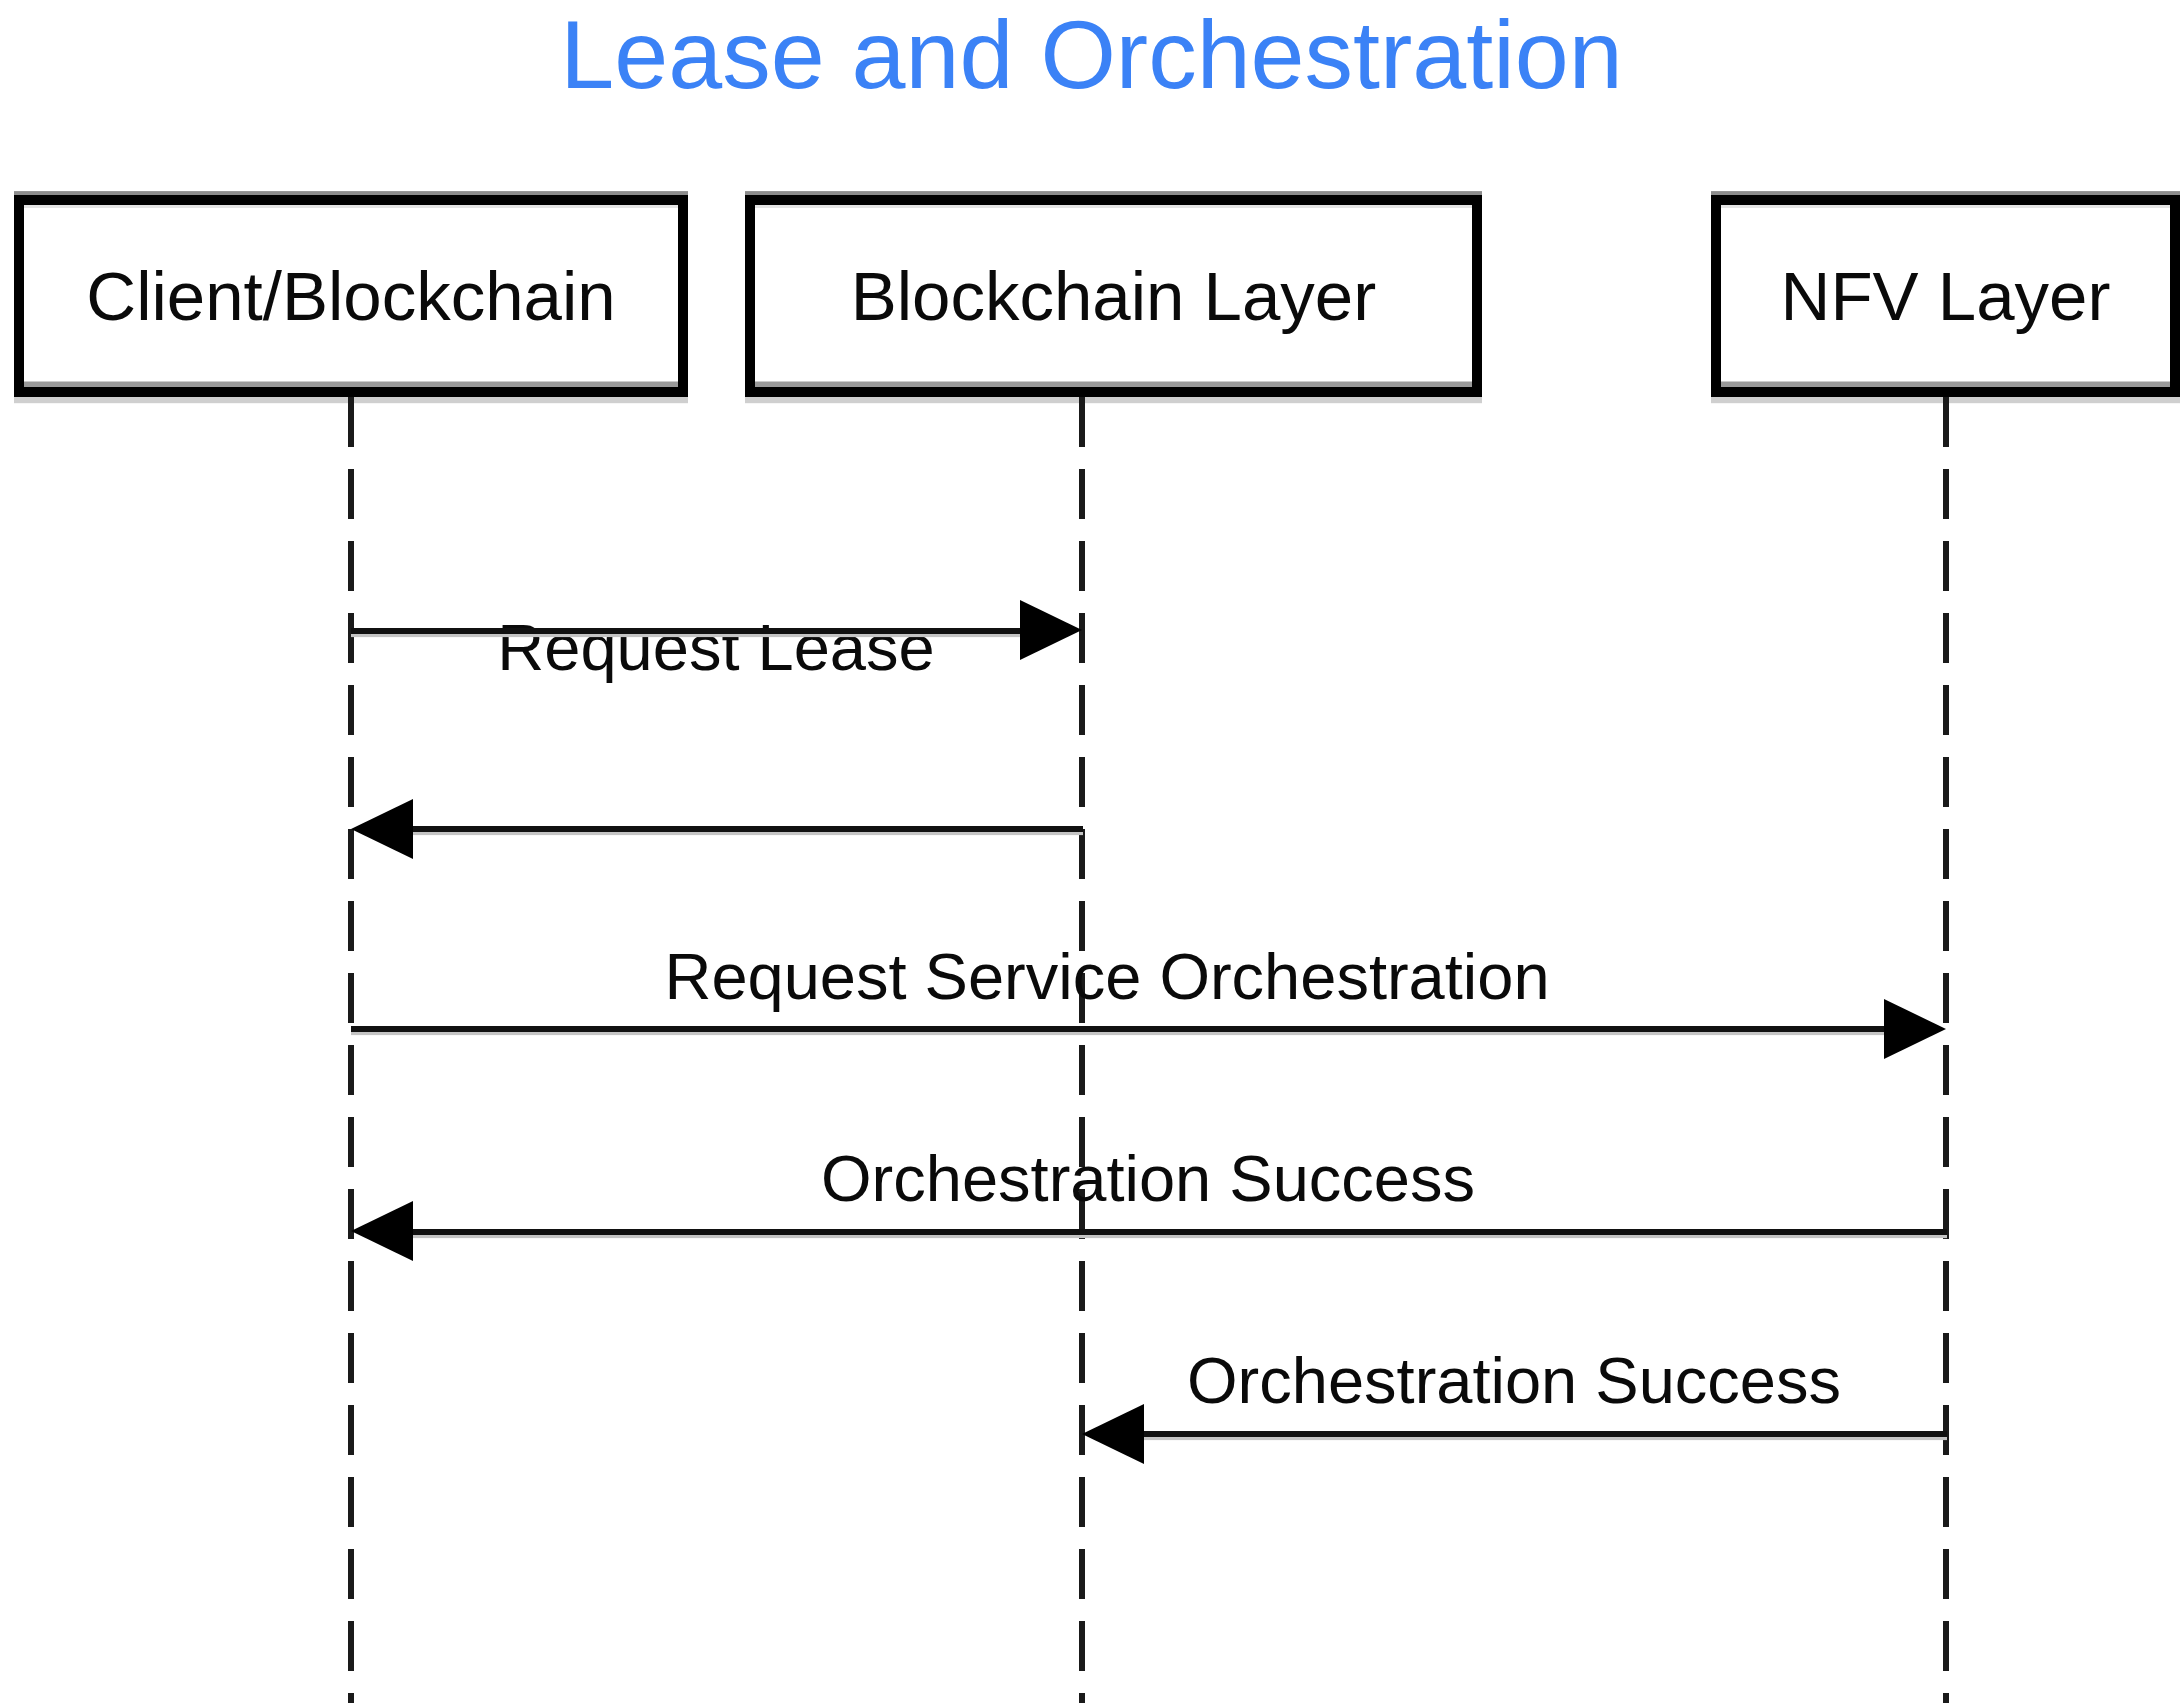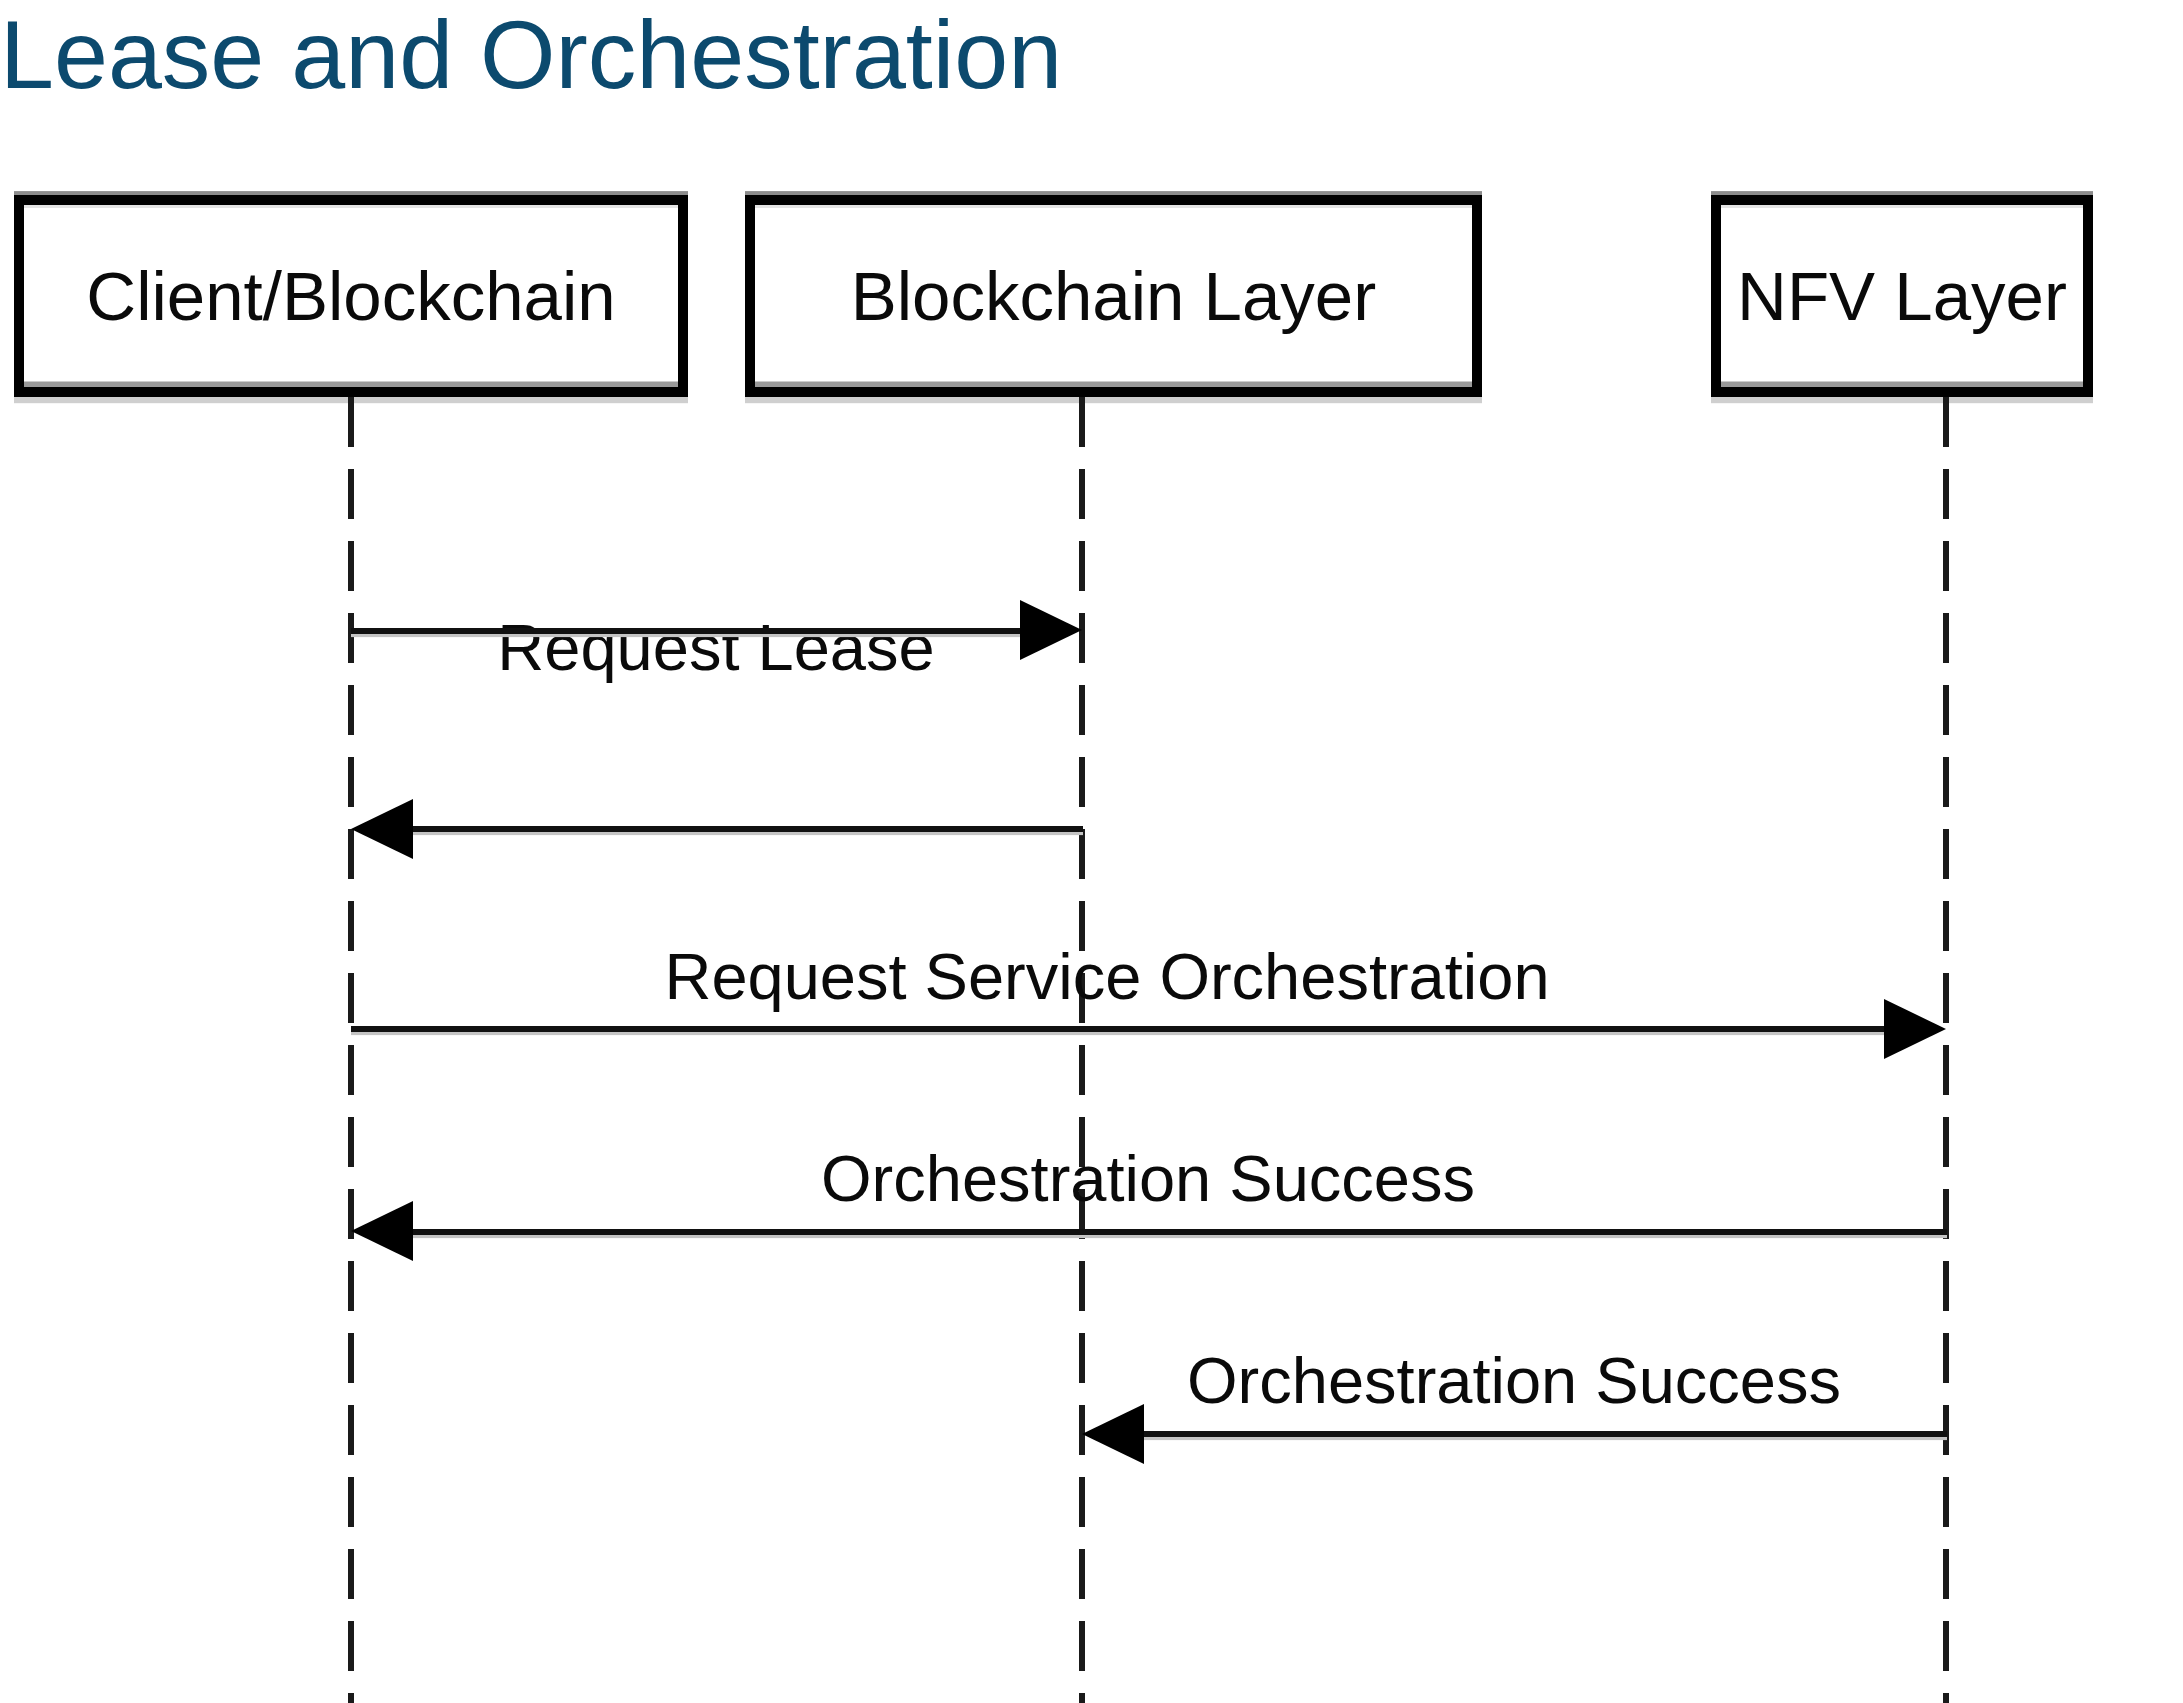--- a/index.html
+++ b/index.html
@@ -16,24 +16,24 @@
     color: #000000;
     overflow: hidden;
   }
 
   
   .title {
     position: absolute;
     top: 1.6px;
     left: 0;
     right: 0;
-    text-align: left;
+    text-align: center;
     font-size: 97px;
     line-height: 1.1;
-    color: #0c4a6e;
+    color: #3b82f6;
     white-space: nowrap;
   }
 
   
   .actor-box {
     position: absolute;
     top: 195px;
     height: 202px;
     box-sizing: border-box;
     background: #ffffff;
@@ -98,21 +98,21 @@
 <div class="canvas">
 
   <div class="title">Lease and Orchestration</div>
 
   <div class="actor-box" style="left:14px; width:674px;">
     <span class="actor-label">Client/Blockchain</span>
   </div>
   <div class="actor-box" style="left:745px; width:737px;">
     <span class="actor-label">Blockchain Layer</span>
   </div>
-  <div class="actor-box" style="left:1711px; width:382px;">
+  <div class="actor-box" style="left:1711px; width:469px;">
     <span class="actor-label">NFV Layer</span>
   </div>
 
   <div class="lifeline" style="left:348px;"></div>
   <div class="lifeline" style="left:1079px;"></div>
   <div class="lifeline" style="left:1943px;"></div>
 
   <div class="msg-label" style="left:716px; top:572px;margin-top:40px;">Request Lease</div>
   <div class="msg-line" style="left:351px; top:628px; width:677px;"></div>
   <div class="arrowhead right" style="left:1020px; top:600px;"></div>

